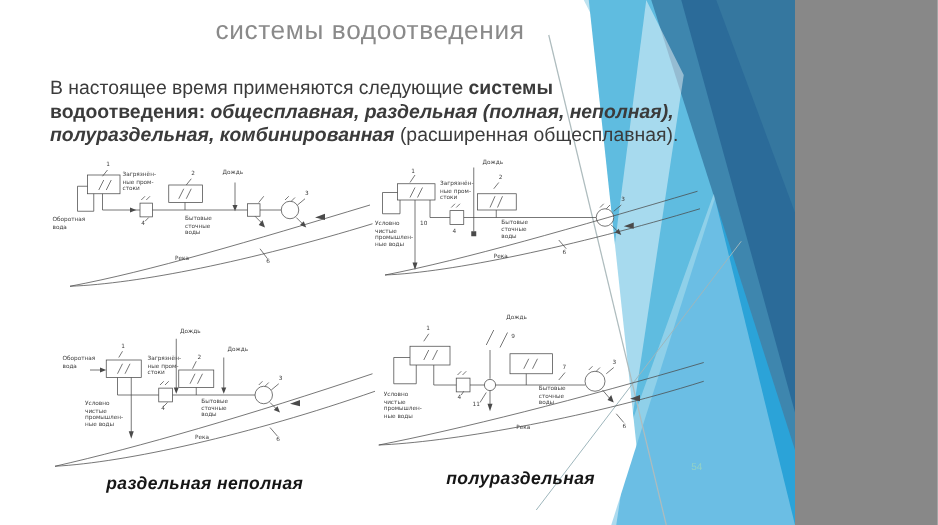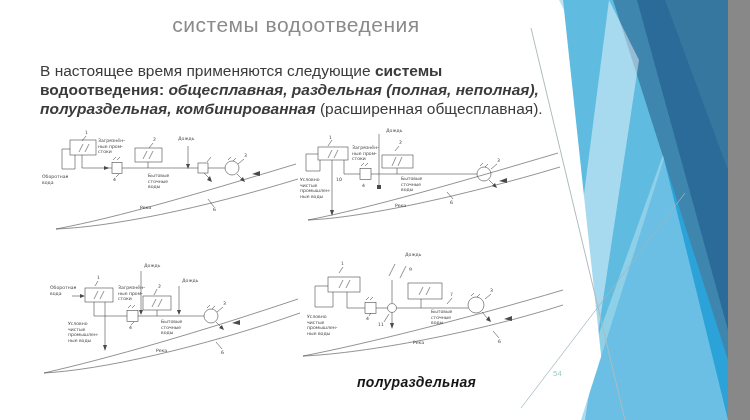--- a/index.html
+++ b/index.html
@@ -1,17 +1,17 @@
 <!DOCTYPE html>
 <html><head>
 <meta charset="utf-8">
 <style>
   html,body{margin:0;padding:0;background:#888;}
   .slide{
-    position:relative;width:728px;height:420px;background:#ffffff;overflow:hidden;
+    position:relative;width:636px;height:420px;background:#ffffff;overflow:hidden;
     font-family:"Liberation Sans",sans-serif;
   }
   .decor{position:absolute;top:0;right:0;width:215px;height:420px;}
   .title{
     position:absolute;left:0;top:13px;width:592px;text-align:center;
     font-size:21px;letter-spacing:.5px;color:#8a8a8a;
   }
   .intro{
     position:absolute;left:40px;top:62px;width:508px;
     font-size:15.5px;line-height:1.22;color:#3b3b3b;
@@ -190,20 +190,21 @@
 воды</div>
     <div class="tlabel" style="left:114px;top:1px">Дождь</div>
     <div class="tlabel" style="left:152px;top:16px">Дождь</div>
     <div class="tlabel" style="left:126px;top:86px">Река</div>
     <div class="tnum" style="left:67px;top:13px">1</div>
     <div class="tnum" style="left:128px;top:22px">2</div>
     <div class="tnum" style="left:193px;top:39px">3</div>
     <div class="tnum" style="left:99px;top:63px">4</div>
     <div class="tnum" style="left:191px;top:88px">6</div>
   </div>
+  <div class="caption" style="left:85px;top:378px">раздельная неполная</div>
 
   <div class="diag" style="left:295px;top:252px;width:272px;height:118px">
     <svg width="272" height="118" viewBox="0 0 272 118">
       <path class="sk" d="M52,56 H173"></path>
       <path class="sk" d="M100,12 L94,24 M111,14 L105,26"></path>
       <path class="sk" d="M97,28 V51"></path>
       <rect class="skf" x="33" y="25" width="32" height="15"></rect>
       <path class="sk" d="M44,36 l4,-8 M51,36 l4,-8"></path>
       <line class="sk" x1="48" y1="15" x2="44" y2="21"></line>
       <path class="sk" d="M33,34 H20 V55 H38 V40"></path>

